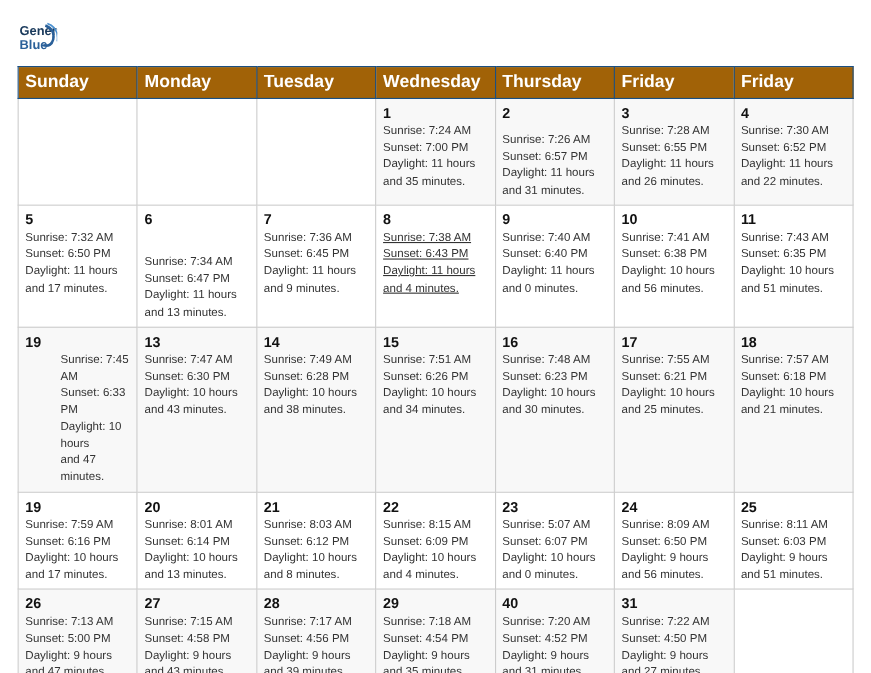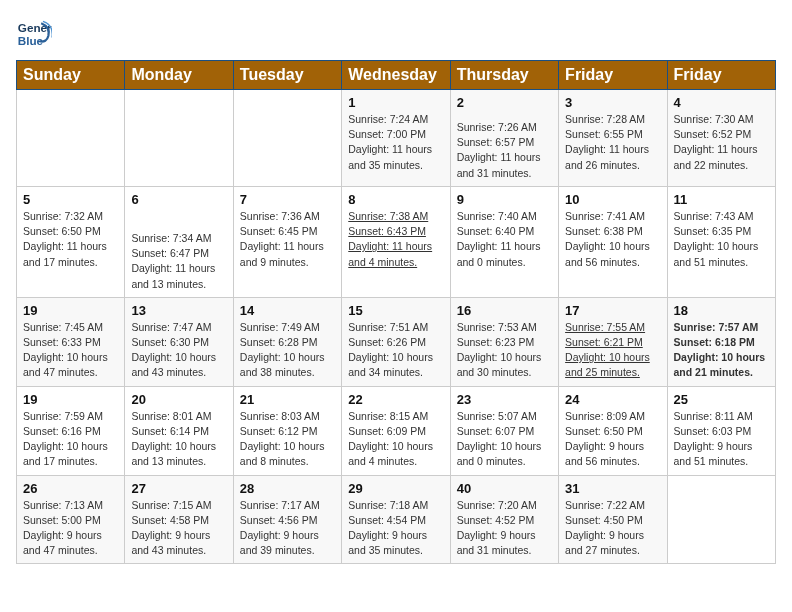--- a/index.html
+++ b/index.html
@@ -189,21 +189,21 @@
           <span class="day-num">11</span>
           <div class="day-detail" style="white-space: pre-line;">Sunrise: 7:43 AM
 Sunset: 6:35 PM
 Daylight: 10 hours
 and 51 minutes.</div>
         </td>
       </tr>
       <tr>
         <td>
           <span class="day-num">19</span>
-          <div class="day-detail" style="white-space: pre-line;">Sunrise: 7:45 AM
+          <div class="day-detail" style="white-space: pre-line; margin-left: 32px;">Sunrise: 7:45 AM
 Sunset: 6:33 PM
 Daylight: 10 hours
 and 47 minutes.</div>
         </td>
         <td>
           <span class="day-num">13</span>
           <div class="day-detail" style="white-space: pre-line;">Sunrise: 7:47 AM
 Sunset: 6:30 PM
 Daylight: 10 hours
 and 43 minutes.</div>
@@ -217,35 +217,35 @@
         </td>
         <td>
           <span class="day-num">15</span>
           <div class="day-detail" style="white-space: pre-line;">Sunrise: 7:51 AM
 Sunset: 6:26 PM
 Daylight: 10 hours
 and 34 minutes.</div>
         </td>
         <td>
           <span class="day-num">16</span>
-          <div class="day-detail" style="white-space: pre-line;">Sunrise: 7:53 AM
+          <div class="day-detail" style="white-space: pre-line;">Sunrise: 7:48 AM
 Sunset: 6:23 PM
 Daylight: 10 hours
 and 30 minutes.</div>
         </td>
         <td>
           <span class="day-num">17</span>
-          <div class="day-detail" style="white-space: pre-line; text-decoration: underline;">Sunrise: 7:55 AM
+          <div class="day-detail" style="white-space: pre-line;">Sunrise: 7:55 AM
 Sunset: 6:21 PM
 Daylight: 10 hours
 and 25 minutes.</div>
         </td>
         <td>
           <span class="day-num">18</span>
-          <div class="day-detail" style="white-space: pre-line; font-weight: bold;">Sunrise: 7:57 AM
+          <div class="day-detail" style="white-space: pre-line;">Sunrise: 7:57 AM
 Sunset: 6:18 PM
 Daylight: 10 hours
 and 21 minutes.</div>
         </td>
       </tr>
       <tr>
         <td>
           <span class="day-num">19</span>
           <div class="day-detail" style="white-space: pre-line;">Sunrise: 7:59 AM
 Sunset: 6:16 PM

